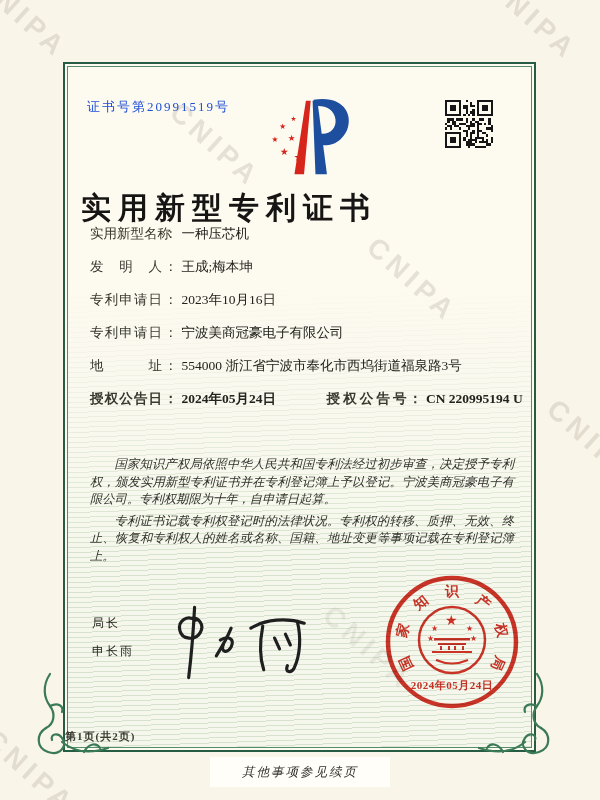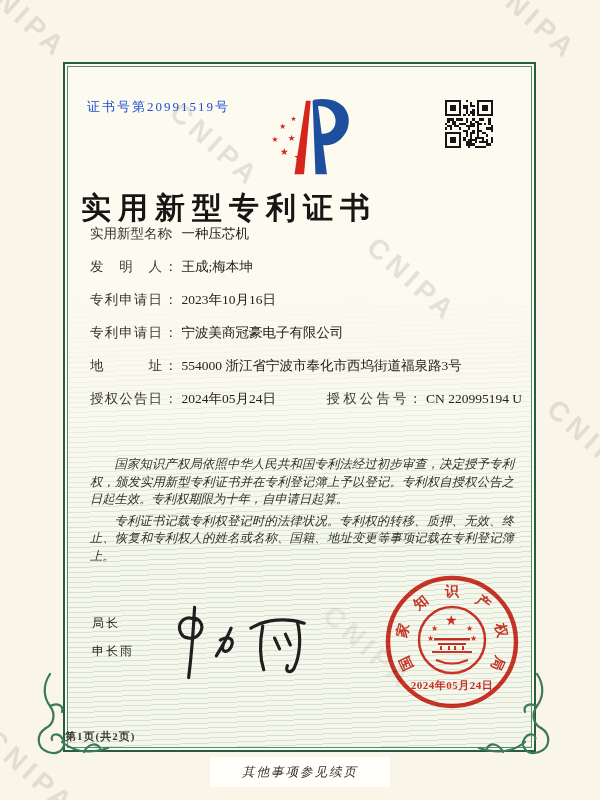--- a/index.html
+++ b/index.html
@@ -44,21 +44,21 @@
   }
   .qr{position:absolute;left:380px;top:36px;width:48px;height:48px;}
   .qr rect{fill:#161616;}
   .logo{position:absolute;left:189px;top:30px;width:100px;height:86px;}
   .cert-title{
     position:absolute;left:0;top:108px;width:100%;text-align:left;
     font-size:30px;font-weight:bold;letter-spacing:7px;color:#161513;margin:16px;
   }
   .fields{position:absolute;left:25px;top:160px;width:430px;font-size:13.5px;color:#39382f;}
   .frow{line-height:20px;margin-bottom:13px;white-space:nowrap;}
-  .frow-last{margin-top:4px;}
+  .frow-last{margin-top:4px;font-weight:bold;}
   .flabel{
     display:inline-block;width:72px;text-align:justify;text-align-last:justify;
     vertical-align:top;
   }
   .fcolon{display:inline-block;margin:0 4px 0 2px;}
   .fvalue{color:#23221d;}
   .fvalue-wide{display:inline-block;width:131px;}
   .flabel2{
     display:inline-block;width:80px;text-align:justify;text-align-last:justify;
     vertical-align:top;margin-left:14px;
@@ -361,21 +361,21 @@
       </div>
       <div class="frow">
         <span class="flabel">地址</span><span class="fcolon">：</span><span class="fvalue">554000 浙江省宁波市奉化市西坞街道福泉路3号</span>
       </div>
       <div class="frow frow-last">
         <span class="flabel">授权公告日</span><span class="fcolon">：</span><span class="fvalue fvalue-wide">2024年05月24日</span><span class="flabel2">授权公告号</span><span class="fcolon">：</span><span class="fvalue">CN 220995194 U</span>
       </div>
     </div>
 
     <div class="paras">
-      <p>国家知识产权局依照中华人民共和国专利法经过初步审查，决定授予专利权，颁发实用新型专利证书并在专利登记簿上予以登记。专利权自授权公告之日起生效。专利权期限为十年，自申请日起算。</p>
+      <p>国家知识产权局依照中华人民共和国专利法经过初步审查，决定授予专利权，颁发实用新型专利证书并在专利登记簿上予以登记。宁波美商冠豪电子有限公司。专利权期限为十年，自申请日起算。</p>
       <p>专利证书记载专利权登记时的法律状况。专利权的转移、质押、无效、终止、恢复和专利权人的姓名或名称、国籍、地址变更等事项记载在专利登记簿上。</p>
     </div>
 
     <div class="sig-block">
       <div>局长</div>
       <div>申长雨</div>
     </div>
     <svg class="sig-svg" viewBox="0 0 160 78">
       <path d="M34,16 C26,10 16,16 18,26 C20,36 34,37 39,28 C43,20 37,13 30,14"></path>
       <path d="M33,3 C32,22 30,50 27,74"></path>

